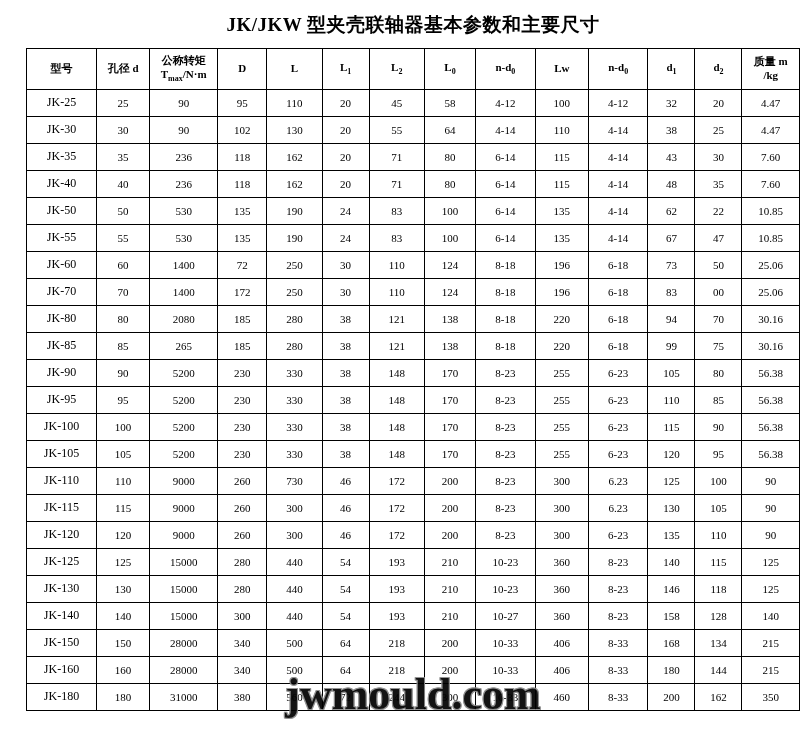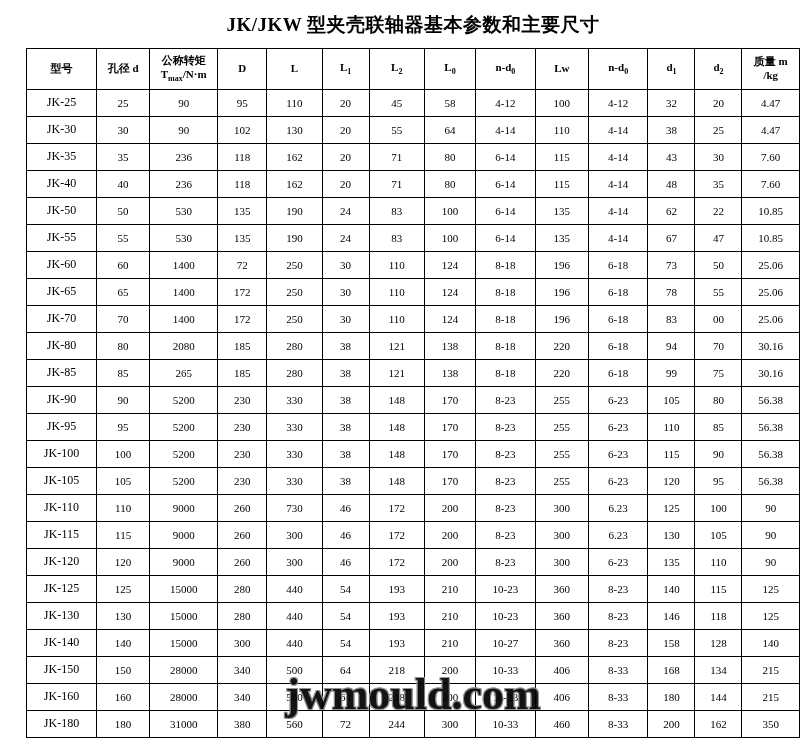--- a/index.html
+++ b/index.html
@@ -250,36 +250,20 @@
           <td>110</td>
           <td>124</td>
           <td>8-18</td>
           <td>196</td>
           <td>6-18</td>
           <td>73</td>
           <td>50</td>
           <td>25.06</td>
         </tr>
         <tr>
-          <td class="model">JK-65</td>
-          <td>65</td>
-          <td>1400</td>
-          <td>172</td>
-          <td>250</td>
-          <td>30</td>
-          <td>110</td>
-          <td>124</td>
-          <td>8-18</td>
-          <td>196</td>
-          <td>6-18</td>
-          <td>78</td>
-          <td>55</td>
-          <td>25.06</td>
-        </tr>
-        <tr>
           <td class="model">JK-70</td>
           <td>70</td>
           <td>1400</td>
           <td>172</td>
           <td>250</td>
           <td>30</td>
           <td>110</td>
           <td>124</td>
           <td>8-18</td>
           <td>196</td>

